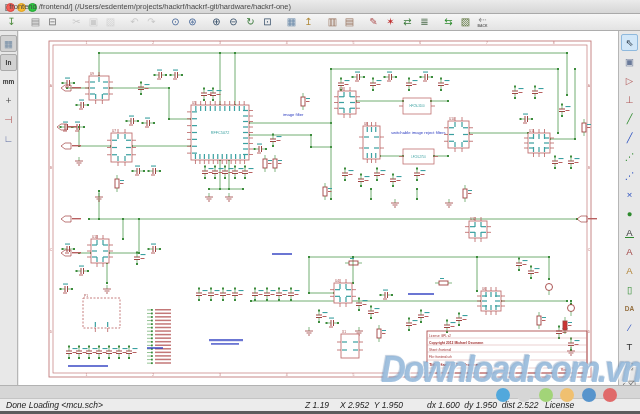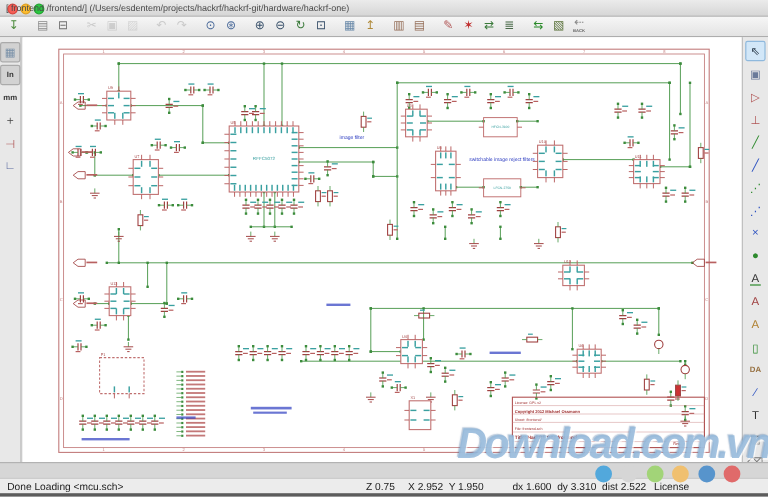--- a/index.html
+++ b/index.html
@@ -34,21 +34,21 @@
   .sbtn.selected{background:#d2e7f8;border:1px solid #8fb9dd;}
   .sbtn.pressed{background:#d2d2d2;border:1px solid #aaa;}
   .ulab{border-bottom:1.5px solid #2d8a2d;padding:0 1px;line-height:9px;}
   
   .canvas{position:absolute;left:19px;top:31px;width:599px;height:354px;background:#ffffff;overflow:hidden;}
   .canvas svg{display:block;}
   
   .scrollstrip{position:absolute;left:0;top:385px;width:640px;height:13px;background:#d6d6d6;border-top:1px solid #b2b2b2;}
   .statusbar{position:absolute;left:0;top:398px;width:640px;height:13px;background:#ececec;border-top:1px solid #c4c4c4;
              font-size:8.5px;color:#222;}
-  .statusbar span{position:absolute;top:1px;line-height:11px;white-space:pre;}
+  .statusbar span{position:absolute;top:1px;line-height:11px;white-space:pre;font-style:italic;}
   .st-msg{left:6px;}  .st-zoom{left:305px;} .st-cursor{left:340px;} .st-delta{left:427px;} .st-units{left:545px;}
   .bottomstrip{position:absolute;left:0;top:411px;width:640px;height:3px;background:#5c5c5c;}
   
   .watermark{position:absolute;left:381px;top:349px;width:262px;z-index:50;pointer-events:none;
              font-size:36px;font-weight:bold;font-style:italic;letter-spacing:-2.5px;
              color:rgba(148,184,219,0.85);
              text-shadow:1px 1px 0 rgba(255,255,255,0.65), -1px -1px 1px rgba(80,120,165,0.4);
              white-space:nowrap;transform:scaleX(0.96);transform-origin:left;}
   .wm-dot{position:absolute;top:388px;width:14px;height:14px;border-radius:50%;z-index:51;pointer-events:none;}
 </style>
@@ -1467,23 +1467,23 @@
         <text x="410" y="327.4" font-size="3" fill="#a03030" font-family="Liberation Sans, sans-serif" text-anchor="start" font-weight="normal">File: frontend.sch</text>
         <text x="410" y="334.7" font-size="4" fill="#a03030" font-family="Liberation Sans, sans-serif" text-anchor="start" font-weight="bold">Title: HackRF One frontend</text>
         <text x="542" y="340" font-size="3.2" fill="#a03030" font-family="Liberation Sans, sans-serif" text-anchor="start" font-weight="normal">Rev:</text>
       </svg>
   </div>
 
   <div class="scrollstrip"></div>
 
   <div class="statusbar">
     <span class="st-msg">Done Loading &lt;mcu.sch&gt;</span>
-    <span class="st-zoom">Z 0.75</span>
+    <span class="st-zoom">Z 1.19</span>
     <span class="st-cursor">X 2.952  Y 1.950</span>
-    <span class="st-delta">dx 1.600  dy 3.310  dist 2.522</span>
+    <span class="st-delta">dx 1.600  dy 1.950  dist 2.522</span>
     <span class="st-units">License</span>
   </div>
   <div class="bottomstrip"></div>
 
   <div class="watermark">Download.com.vn</div>
   <div id="wm-dots"></div>
 
 <div class="wm-dot" style="left: 496px; background: rgb(82, 168, 220);"></div>
     <div class="wm-dot" style="left: 517.4px; background: rgb(214, 214, 214);"></div>
     <div class="wm-dot" style="left: 538.8px; background: rgb(162, 212, 120);"></div>

